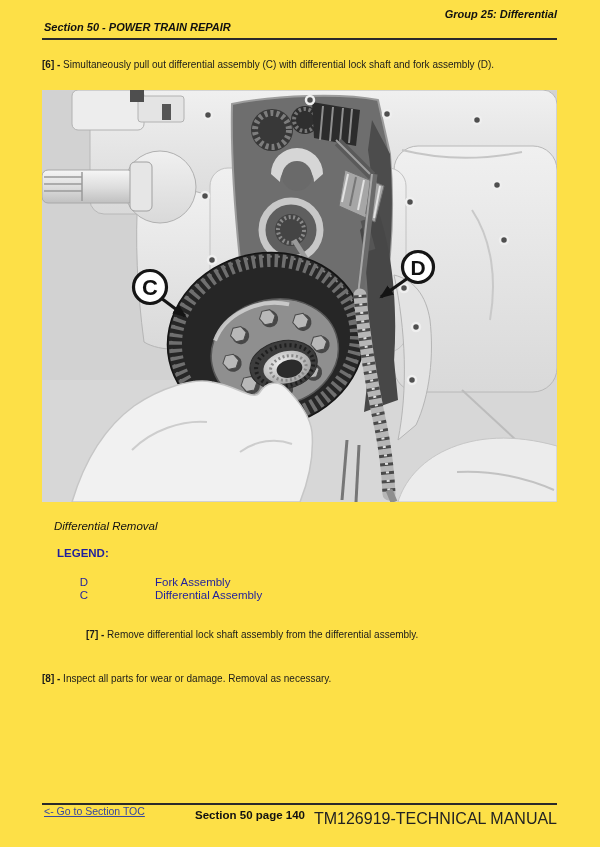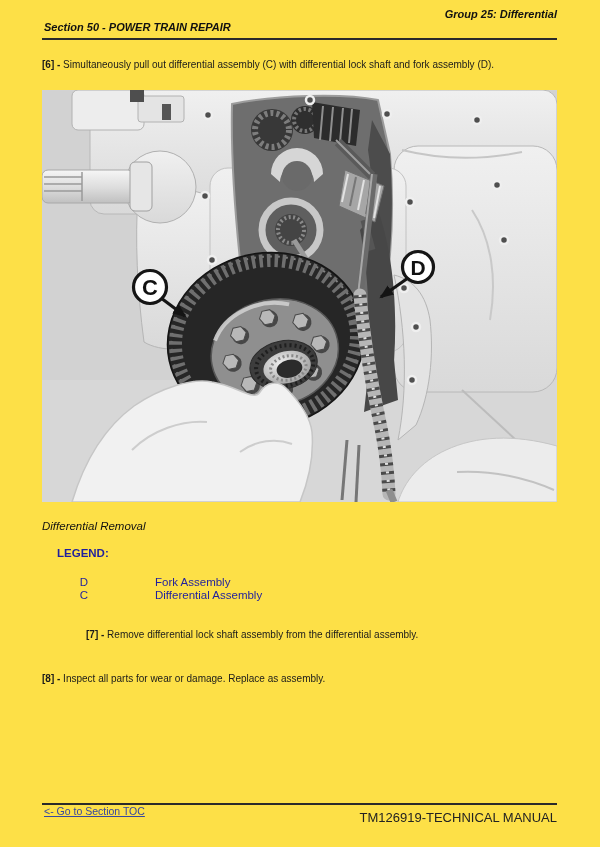--- a/index.html
+++ b/index.html
@@ -17,21 +17,21 @@
   .step b{font-weight:bold;}
   .caption{font-size:11.5px;font-style:italic;color:#111;}
   
   .legend-title{font-size:11.5px;font-weight:bold;color:#1f1f9e;}
   .legend-row{position:absolute;font-size:11.5px;color:#1f1f9e;white-space:nowrap;}
   .legend-key{display:inline-block;width:54px;text-align:center;}
   .legend-val{display:inline-block;margin-left:44px;}
   
   .foot-link{font-size:10.5px;color:#3747a0;text-decoration:underline;cursor:pointer;white-space:nowrap;}
   .foot-center{font-size:11.5px;font-weight:bold;color:#111;width:200px;text-align:center;}
-  .foot-right{font-size:13px;color:#222;white-space:nowrap;}
+  .foot-right{font-size:16px;color:#222;white-space:nowrap;}
   .figure{width:515px;height:412px;}
   svg text.lbl{font-family:"Liberation Sans",sans-serif;font-weight:bold;fill:#111;}
 </style>
 </head>
 <body>
 
 <div class="page">
 
   <div class="abs hdr" style="left:44px;top:21px;">Section 50 - POWER TRAIN REPAIR</div>
   <div class="abs hdr" style="right:43px;top:8px;">Group 25: Differential</div>
@@ -200,34 +200,35 @@
       <line x1="119" y1="208" x2="143" y2="226" stroke="#151515" stroke-width="3.2" marker-end="url(#ah)"></line>
       <circle cx="108" cy="197" r="16.5" fill="#ffffff" stroke="#151515" stroke-width="3.2"></circle>
       <text class="lbl" x="108" y="205" font-size="22" text-anchor="middle">C</text>
 
       <line x1="366" y1="188" x2="339" y2="207" stroke="#151515" stroke-width="3.2" marker-end="url(#ah)"></line>
       <circle cx="376" cy="177" r="15.5" fill="#ffffff" stroke="#151515" stroke-width="3.2"></circle>
       <text class="lbl" x="376" y="184.5" font-size="21" text-anchor="middle">D</text>
     </svg>
   </div>
 
-  <div class="abs caption" style="left:42px;top:520px;">Differential Removal</div>
+  <div class="abs caption" style="left:54px;top:520px;">Differential Removal</div>
 
   <div class="abs legend-title" style="left:57px;top:547px;">LEGEND:</div>
   <div class="legend-row" style="left:57px;top:562px;margin-top:27px;">
     <span class="legend-key">C</span><span class="legend-val">Differential Assembly</span>
   </div>
   <div class="legend-row" style="left:57px;top:576px;">
     <span class="legend-key">D</span><span class="legend-val">Fork Assembly</span>
   </div>
 
   <div class="abs step" style="left:42px;top:627px;margin-left:44px;">
     <b>[7] -</b><span> Remove differential lock shaft assembly from the differential assembly.</span>
   </div>
   <div class="abs step" style="left:42px;top:671px;">
-    <b>[8] -</b><span> Inspect all parts for wear or damage. Replace as assembly.</span>
+    <b>[8] -</b><span> Inspect all parts for wear or damage. Removal as necessary.</span>
   </div>
 
   <div class="abs rule" style="left:42px;top:803px;width:515px;"></div>
   <a class="abs foot-link" style="left:44px;top:793px;margin-top:12px;">&lt;- Go to Section TOC</a>
+  <div class="abs foot-center" style="left:150px;top:809px;">Section 50 page 140</div>
   <div class="abs foot-right" style="right:43px;top:810px;">TM126919-TECHNICAL MANUAL</div>
 
 </div>
 
 </body></html>

